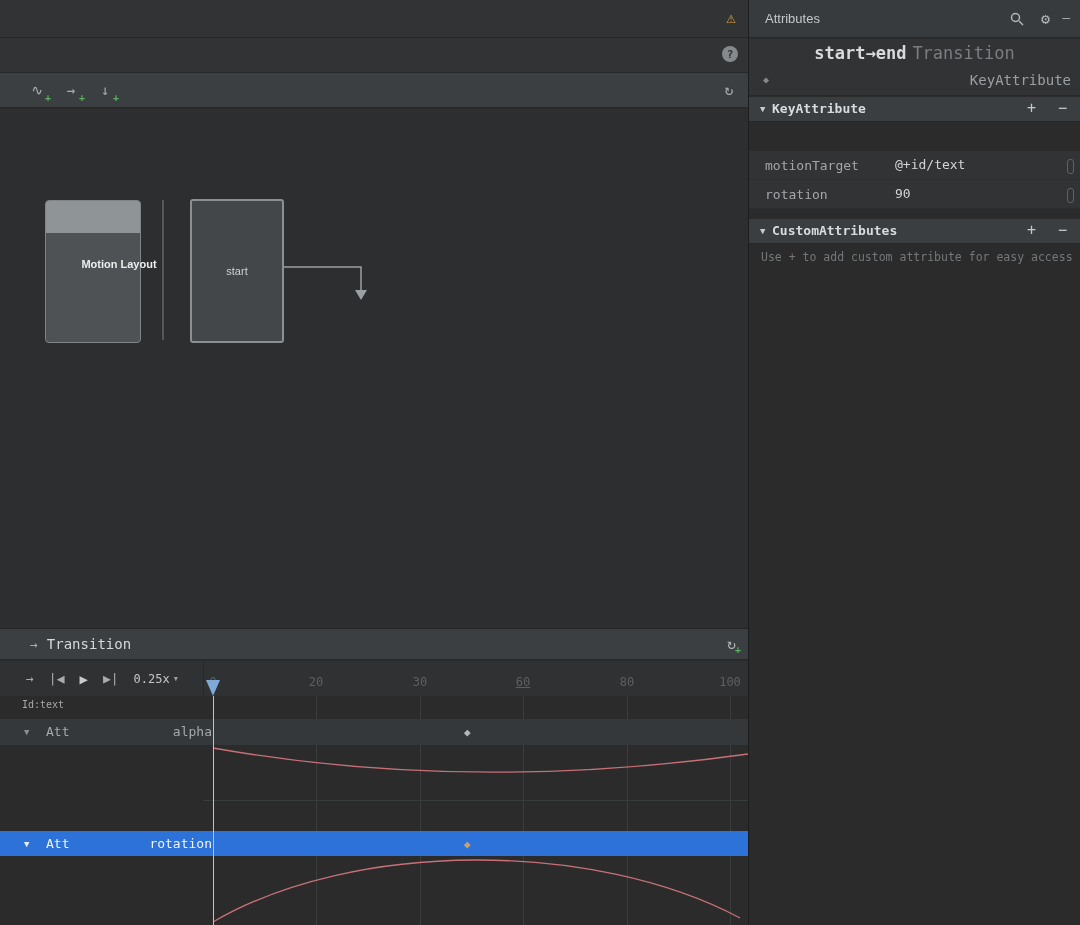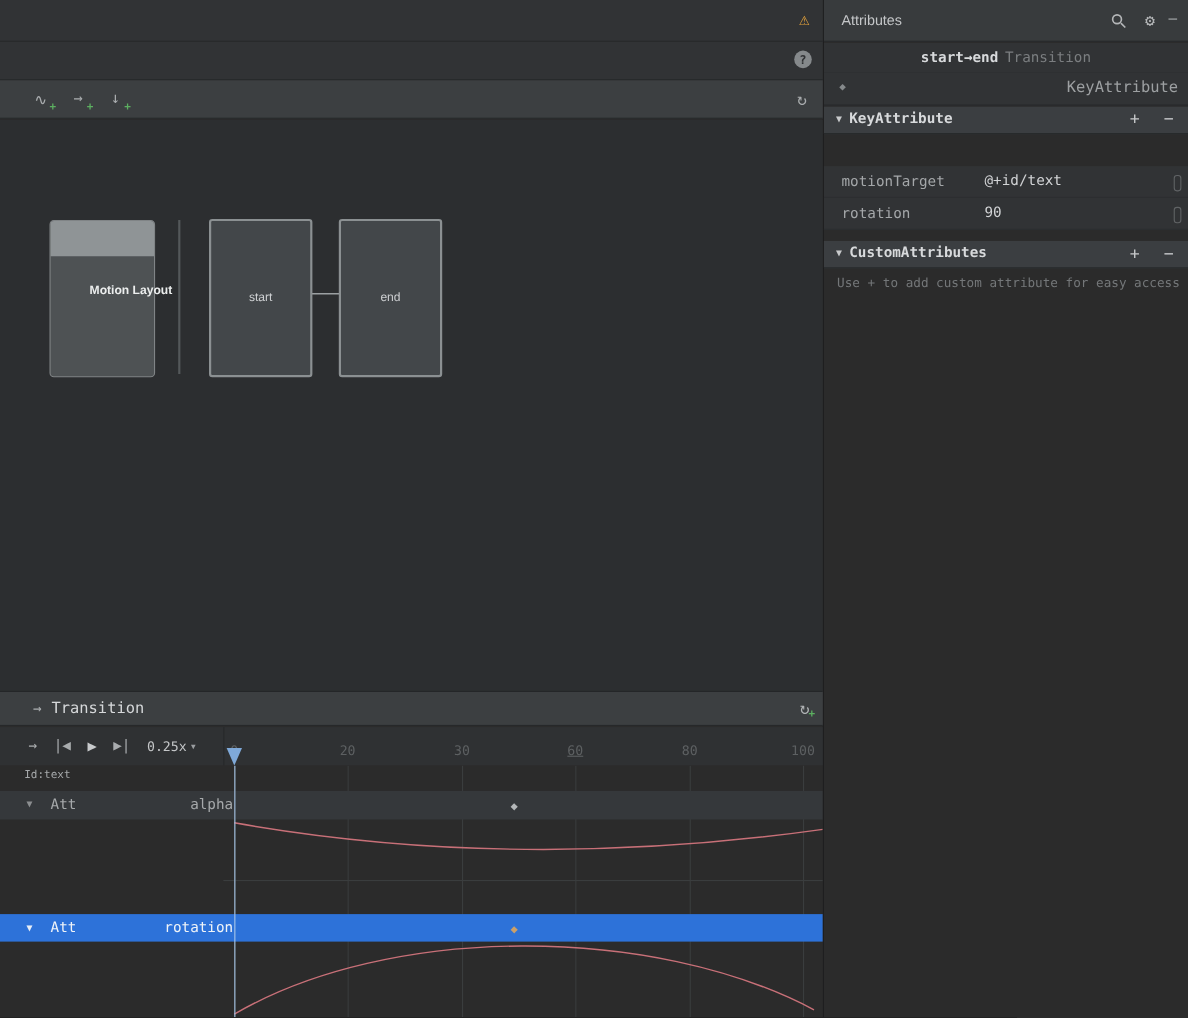--- a/index.html
+++ b/index.html
@@ -77,21 +77,21 @@
   .hline{position:absolute;left:203px;width:545px;height:1px;background:#3a3d3e;}
   .playhead-line{position:absolute;left:213px;top:0;bottom:0;width:1px;background:#a9c7e8;z-index:5;cursor:grab;}
 
   
   .pane-right{position:absolute;left:749px;top:0;width:331px;height:925px;background:#2b2b2b;}
   .ap-header{position:absolute;left:0;top:0;width:100%;height:38px;background:#383b3d;border-bottom:1px solid #26282a;box-sizing:border-box;}
   .ap-title{position:absolute;left:16px;top:11px;font-size:13px;color:#c4c6c8;}
   .ap-search{position:absolute;right:56px;top:12px;cursor:pointer;}
   .ap-gear{position:absolute;right:30px;top:10px;font-size:15px;color:#b4b6b8;cursor:pointer;}
   .ap-min{position:absolute;right:10px;top:10px;font-size:13px;color:#b4b6b8;cursor:pointer;}
-  .ap-sub{position:absolute;left:0;top:39px;width:100%;height:27px;background:#313335;display:flex;align-items:center;justify-content:center;gap:6px;font-size:13px;}
+  .ap-sub{position:absolute;left:0;top:39px;width:100%;height:27px;background:#313335;display:flex;align-items:center;justify-content:center;gap:6px;font-size:17px;}
   .ap-sub .strong{color:#d8dadc;font-weight:bold;}
   .ap-sub .dim{color:#7b7e80;}
   .ap-selrow{position:absolute;left:0;top:66px;width:100%;height:30px;background:#313335;border-bottom:1px solid #26282a;box-sizing:border-box;}
   .ap-selrow .di{position:absolute;left:14px;top:8px;font-size:10px;color:#85898b;}
   .ap-selrow .lb{position:absolute;right:9px;top:6px;font-size:14px;color:#9da0a2;}
   .sec-head{position:absolute;left:0;width:100%;height:25px;background:#3b3e41;border-bottom:1px solid #26282a;box-sizing:border-box;}
   .sec-head .caret{position:absolute;left:11px;top:7px;font-size:9px;color:#c8cacc;cursor:pointer;}
   .sec-head .ttl{position:absolute;left:23px;top:4px;font-size:13px;font-weight:bold;color:#d8dadc;}
   .sec-head .add{position:absolute;right:44px;top:2px;font-size:15px;color:#c6c8ca;cursor:pointer;}
   .sec-head .rem{position:absolute;right:13px;top:2px;font-size:15px;color:#c6c8ca;cursor:pointer;}
@@ -139,23 +139,20 @@
         <polygon points="175,42 187,42 181,52" fill="#9ba0a2"></polygon>
       </svg>
       <div class="ml-box">
         <div class="ml-head"></div>
         <div class="ml-label sans">Motion Layout</div>
       </div>
       <div class="v-divider"></div>
       <div class="state-box state-start sans">
         <span>start</span>
       </div>
-      <div class="state-box state-end sans">
-        <span>end</span>
-      </div>
     </div>
 
     <div class="tl-header">
       <span class="tl-arrow">→</span>
       <span class="tl-title">Transition</span>
       <span class="tl-cycle">
         <span>↻</span>
         <span class="plus">+</span>
       </span>
     </div>

